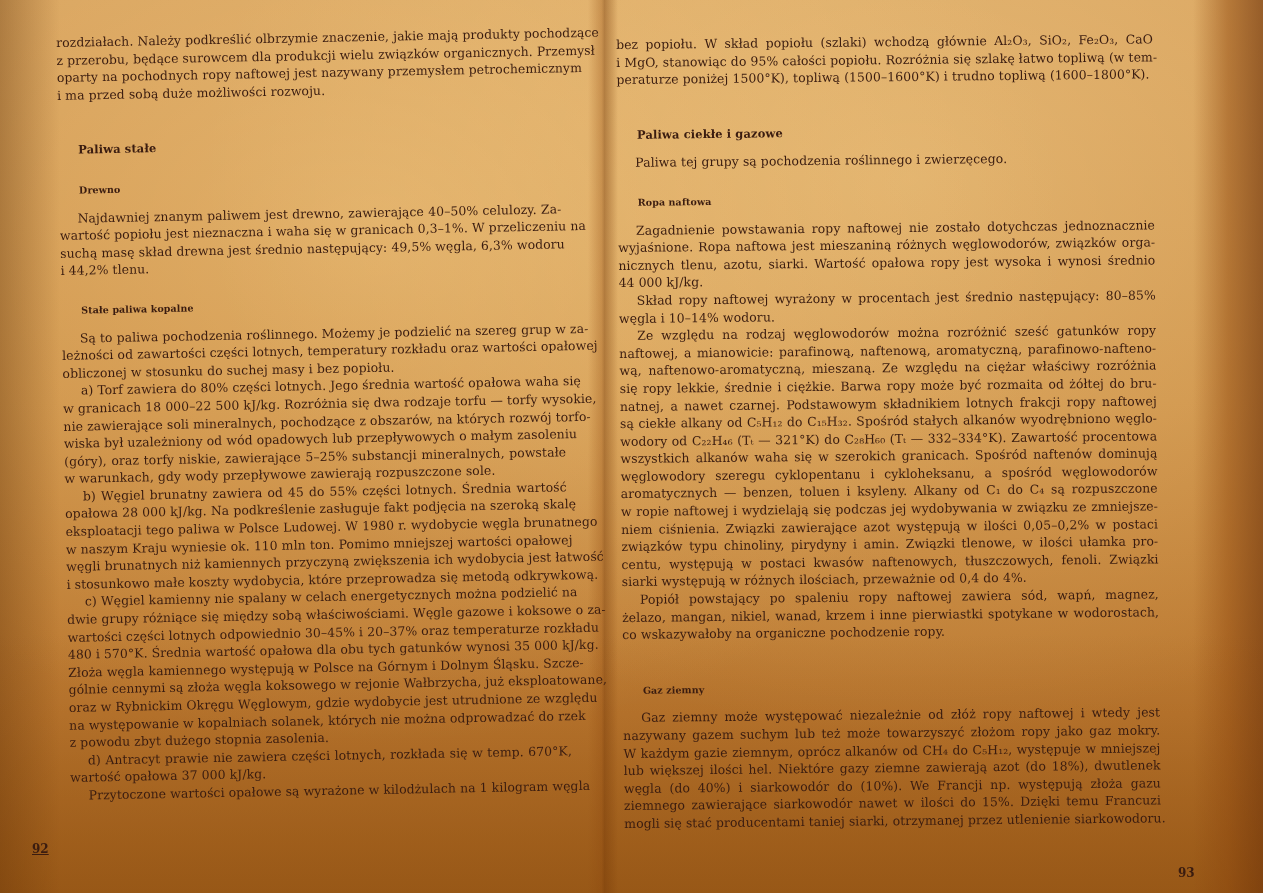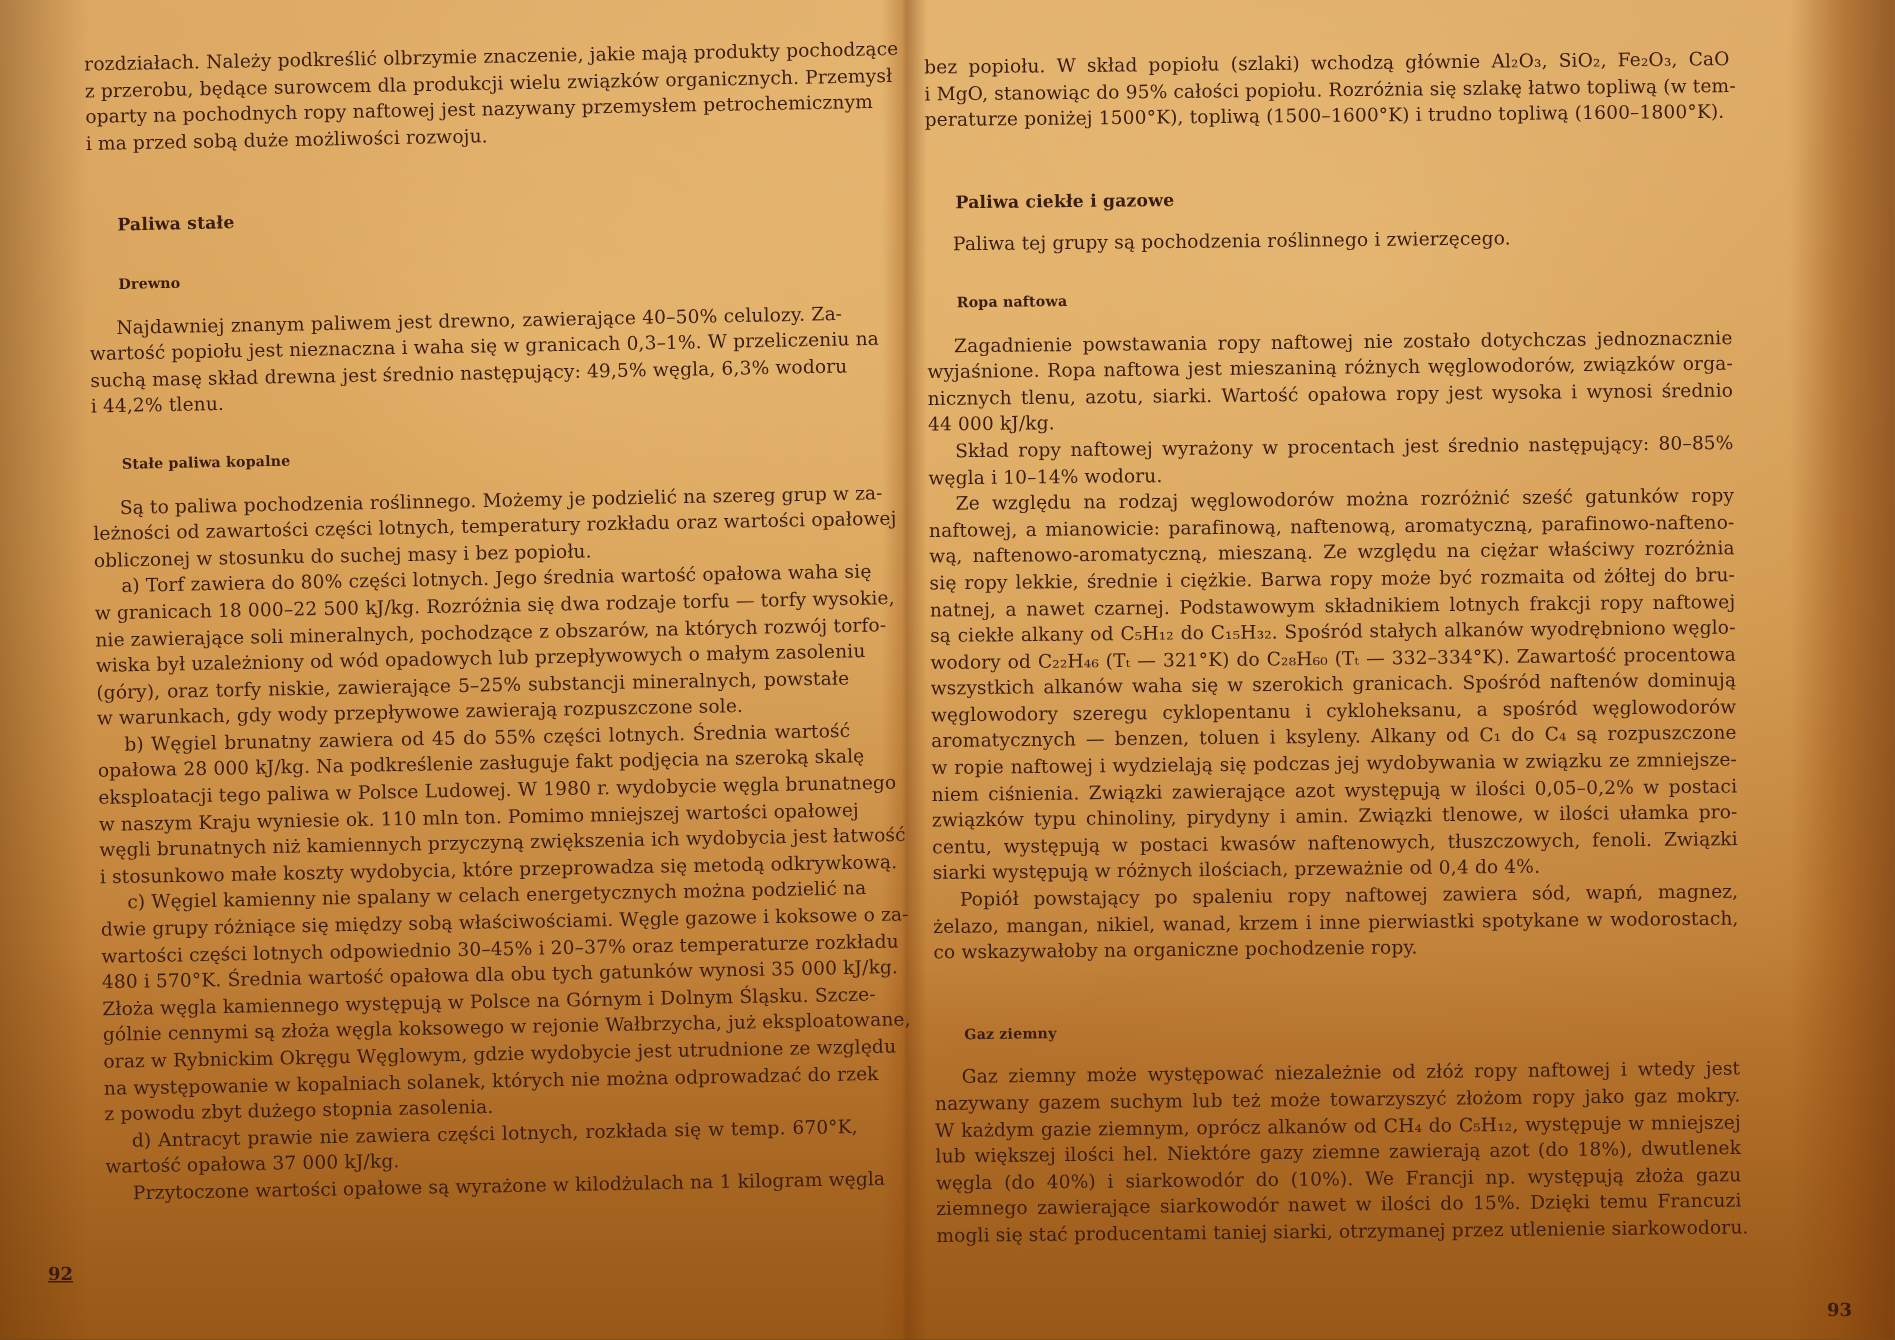--- a/index.html
+++ b/index.html
@@ -42,21 +42,21 @@
   .line { display: block; white-space: nowrap; text-align: justify; text-align-last: justify; }
   .line.last { text-align-last: left; }
   .indent { padding-left: 18px; }
   .h1 { font-weight: bold; font-size: 11.5px; padding-left: 20px; display: block; }
   .h2 { font-weight: bold; font-size: 9.5px; padding-left: 20px; display: block; }
   .gap-s { height: 10px; }
   .gap-m { height: 22px; }
   .gap-l { height: 38px; }
   .page-num { position: absolute; font-size: 12px; font-weight: bold; color: #3a1c10; }
   .pn-left  { left: 32px; top: 842px; text-decoration: underline; }
-  .pn-right { left: 1178px; top: 866px; margin-left: 40px; }
+  .pn-right { left: 1178px; top: 866px; }
 </style>
 </head>
 <body>
 
 <div class="spread">
   <div class="shade-left"></div>
   <div class="gutter"></div>
   <div class="right-edge"></div>
   <div class="shade-bottom"></div>
 

